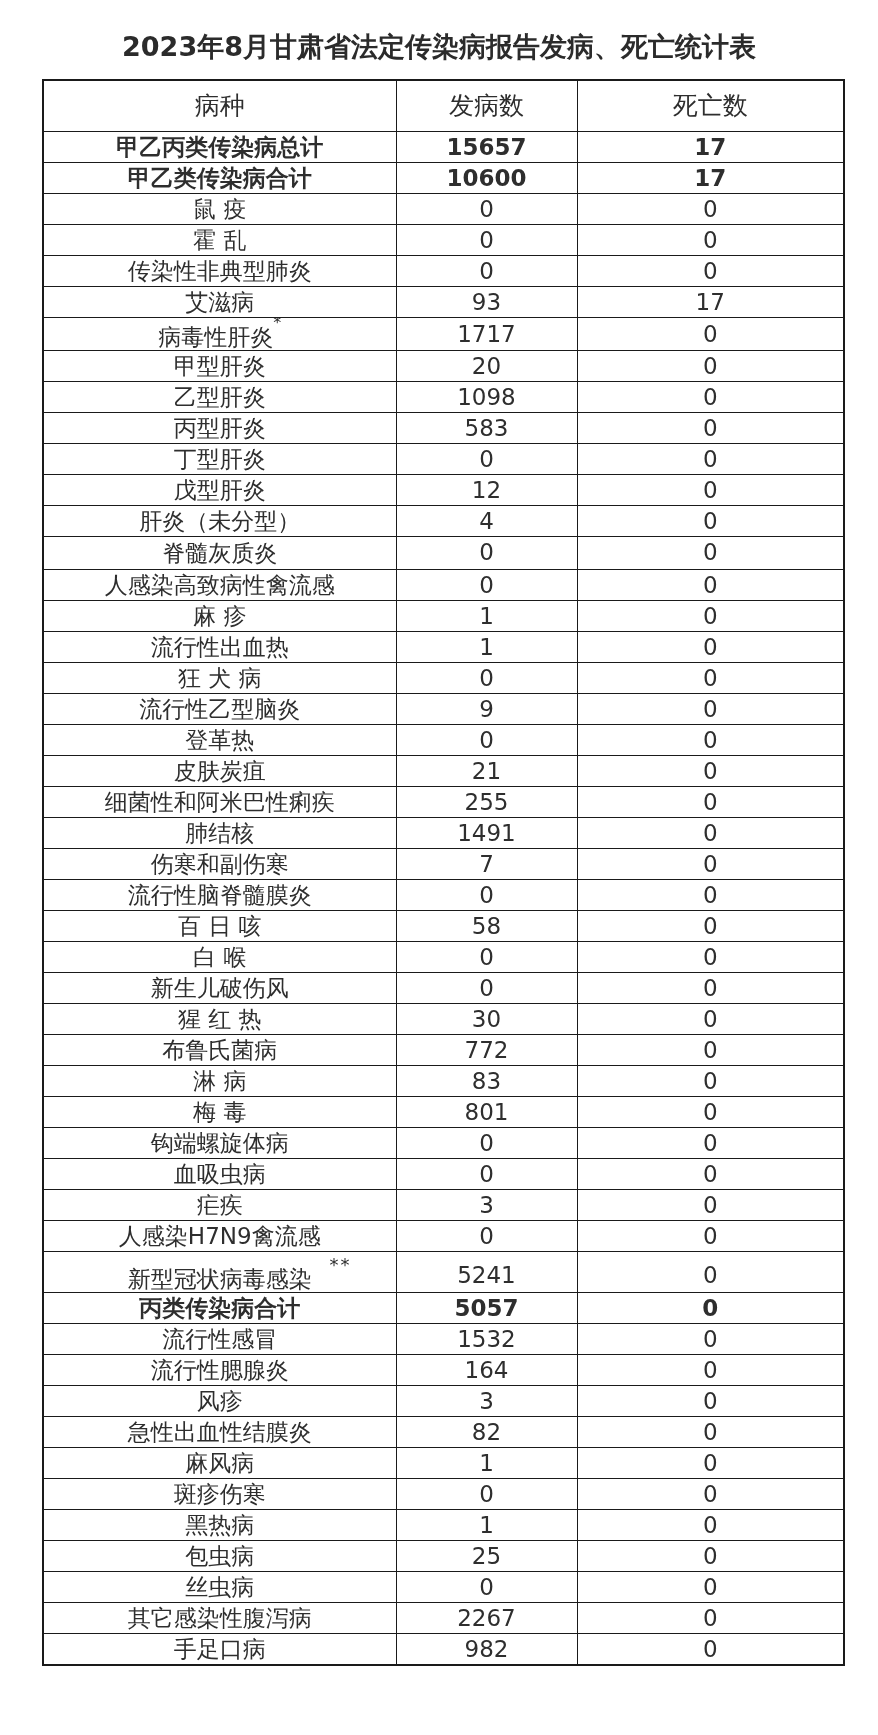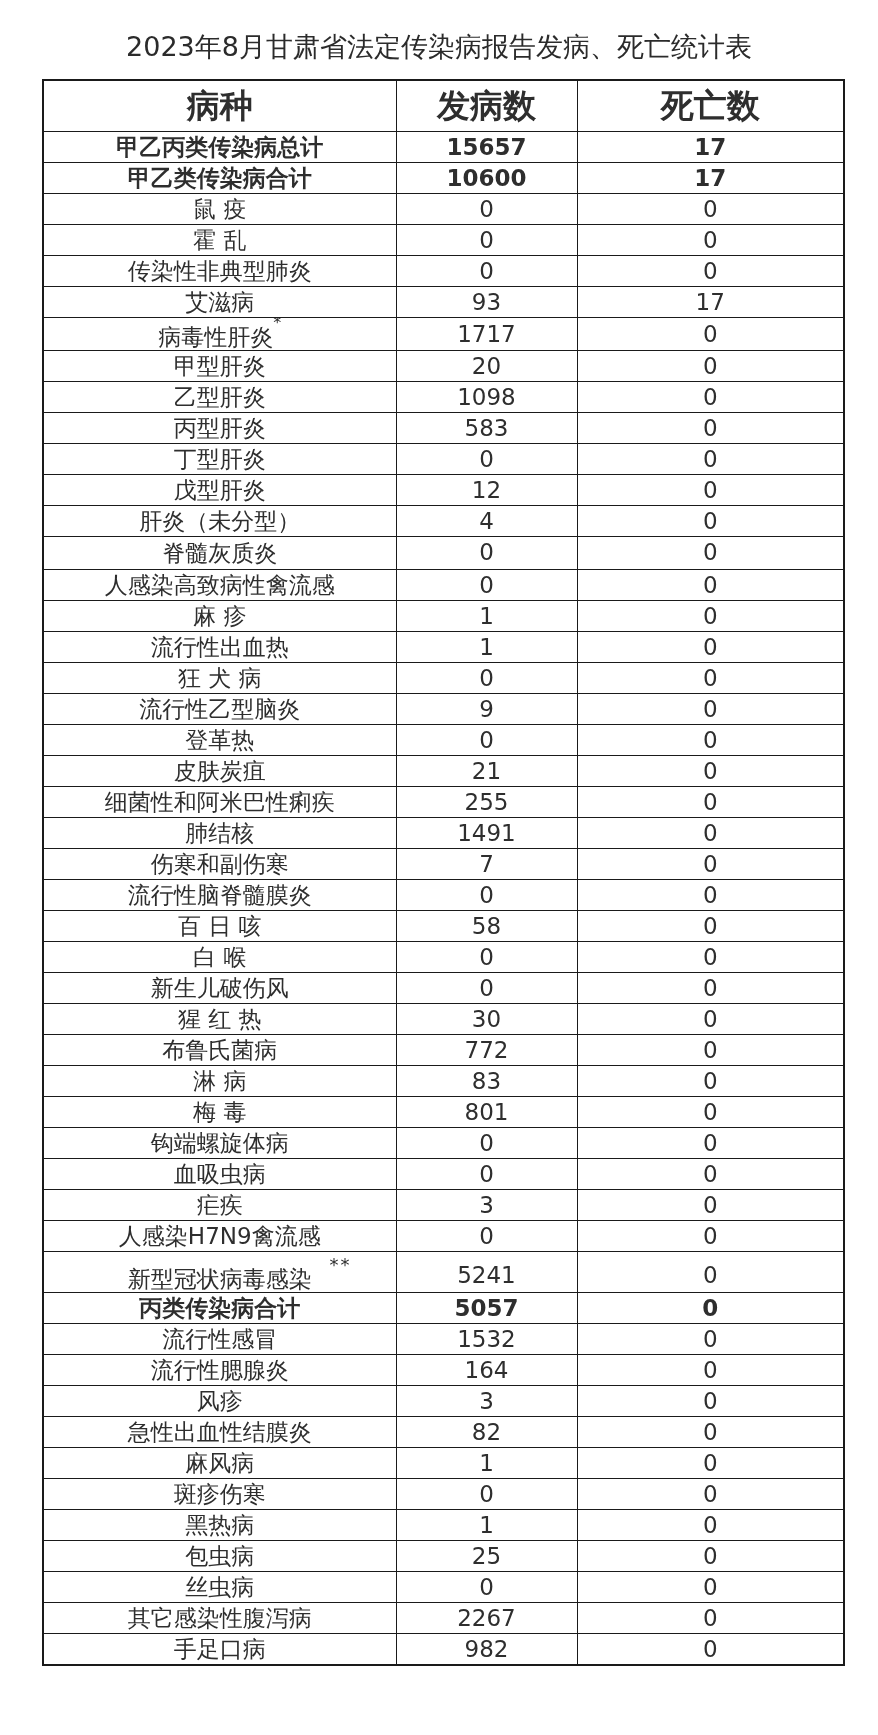--- a/index.html
+++ b/index.html
@@ -1,27 +1,27 @@
 <!DOCTYPE html>
 <html><head>
 <meta charset="utf-8">
 <style>
   html, body { margin: 0; padding: 0; background: #ffffff; }
   body { width: 878px; height: 1735px; position: relative; overflow: hidden;
          font-family: "DejaVu Sans", "Liberation Sans", sans-serif; color: #2e2e2e; }
   .title { position: absolute; top: 30px; left: 0; width: 878px; text-align: center;
-           font-size: 27px; font-weight: normal; color: #2b2b2b; letter-spacing: 0px; line-height: 34px; }
+           font-size: 27px; font-weight: bold; color: #2b2b2b; letter-spacing: 0px; line-height: 34px; }
   table.stats { position: absolute; top: 79px; left: 42px; width: 801px; border-collapse: collapse;
                 table-layout: fixed; border: 2px solid #1a1a1a; }
   table.stats col.c1 { width: 353px; }
   table.stats col.c2 { width: 181px; }
   table.stats col.c3 { width: 267px; }
   table.stats th, table.stats td { border: 1.5px solid #1a1a1a; text-align: center; padding: 0;
            font-size: 23px; font-weight: normal; line-height: 26px; white-space: nowrap; overflow: hidden; }
-  table.stats thead th { height: 50px; font-size: 33px; font-weight: bold; }
+  table.stats thead th { height: 50px; font-size: 25px; }
   table.stats tbody td { height: 30px; }
   tr.bold td { font-weight: bold; }
   tr.tall-polio td { height: 58px; }
   tr.tall-polio td.val { vertical-align: top; padding-top: 2px; }
   tr.tall-covid td { height: 50px; margin-left: 34px; }
   tr.tall-covid td.val { vertical-align: top; padding-top: 10px; }
   tr.tall-covid td.name { vertical-align: bottom; position: relative; }
   .sup { font-size: 16px; vertical-align: super; position: relative; top: -8px; }
   .sup2 { position: absolute; right: 44px; top: 0px; font-size: 18px; letter-spacing: 2px; }
 </style>

